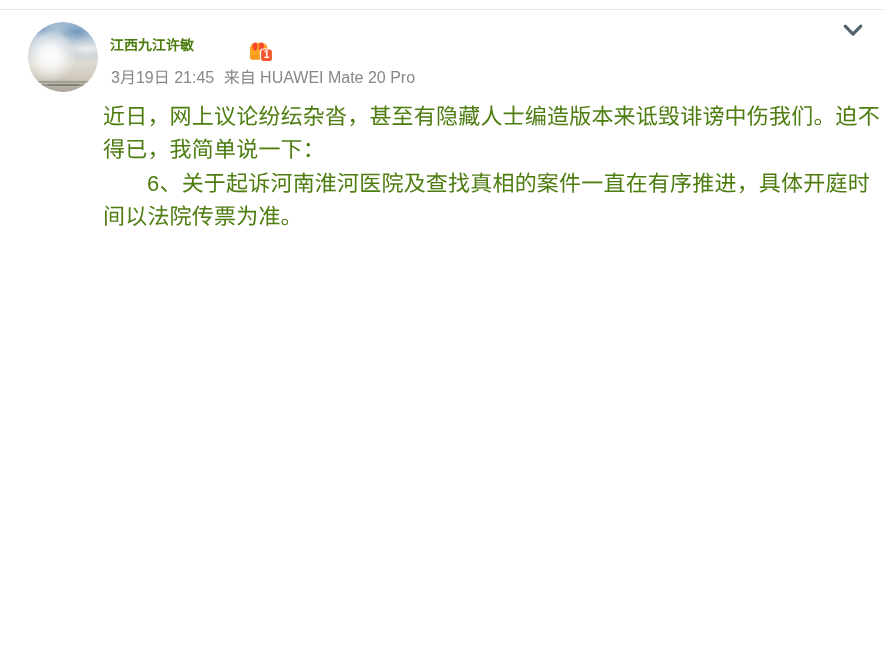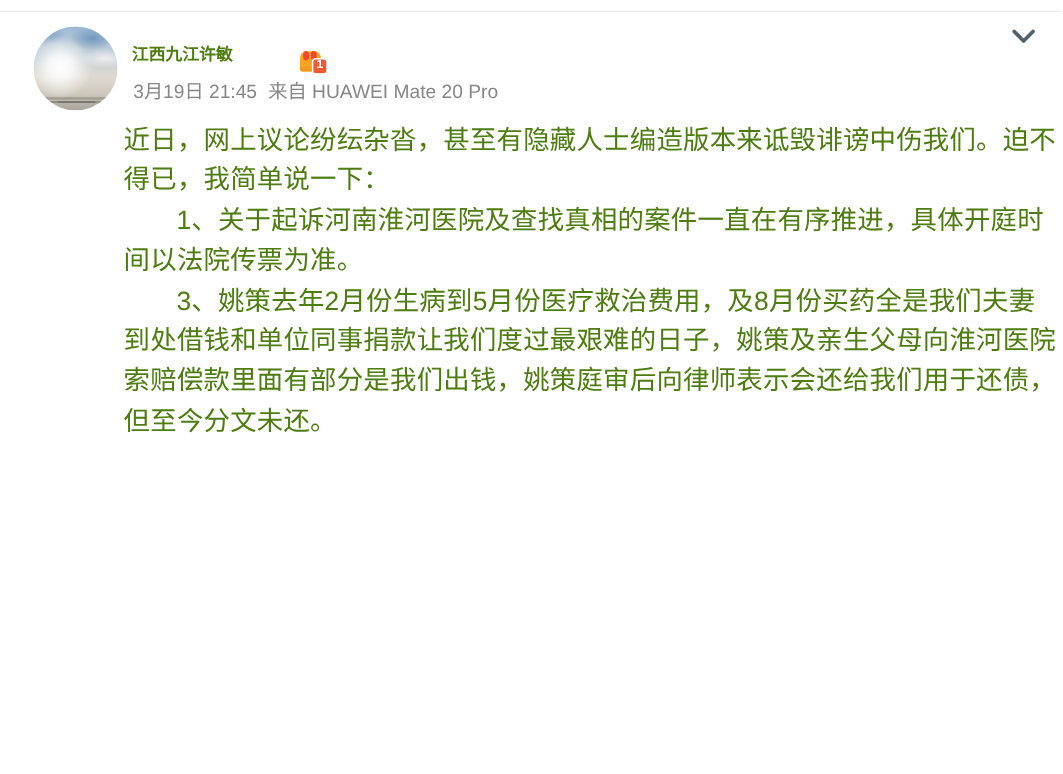--- a/index.html
+++ b/index.html
@@ -135,17 +135,16 @@
   </div>
 
   <button class="more-btn" aria-label="more">
     <svg width="20" height="14" viewBox="0 0 20 14" aria-hidden="true">
       <path d="M2.2 2.2 L10 10.2 L17.8 2.2" fill="none" stroke="#50616e" stroke-width="3.1" stroke-linecap="round" stroke-linejoin="round"></path>
     </svg>
   </button>
 
   <div class="post-text">
       <p>近日，网上议论纷纭杂沓，甚至有隐藏人士编造版本来诋毁诽谤中伤我们。迫不得已，我简单说一下：</p>
-      <p>1、关于起诉河南淮河医院及查找真相的案件一直在有序推进，具体开庭时间以法院传票为准。</p>
-      <p>3、姚策去年2月份生病到5月份医疗救治费用，及8月份买药全是我们夫妻到处借钱和单位同事捐款让我们度过最艰难的日子，姚策及亲生父母向淮河医院索赔偿款里面有部分是我们出钱，姚策庭审后向律师表示会还给我们用于还债，但至今分文未还。</p>
+      <p>6、关于起诉河南淮河医院及查找真相的案件一直在有序推进，具体开庭时间以法院传票为准。</p>
     </div>
 
 </div>
 
 </body></html>

